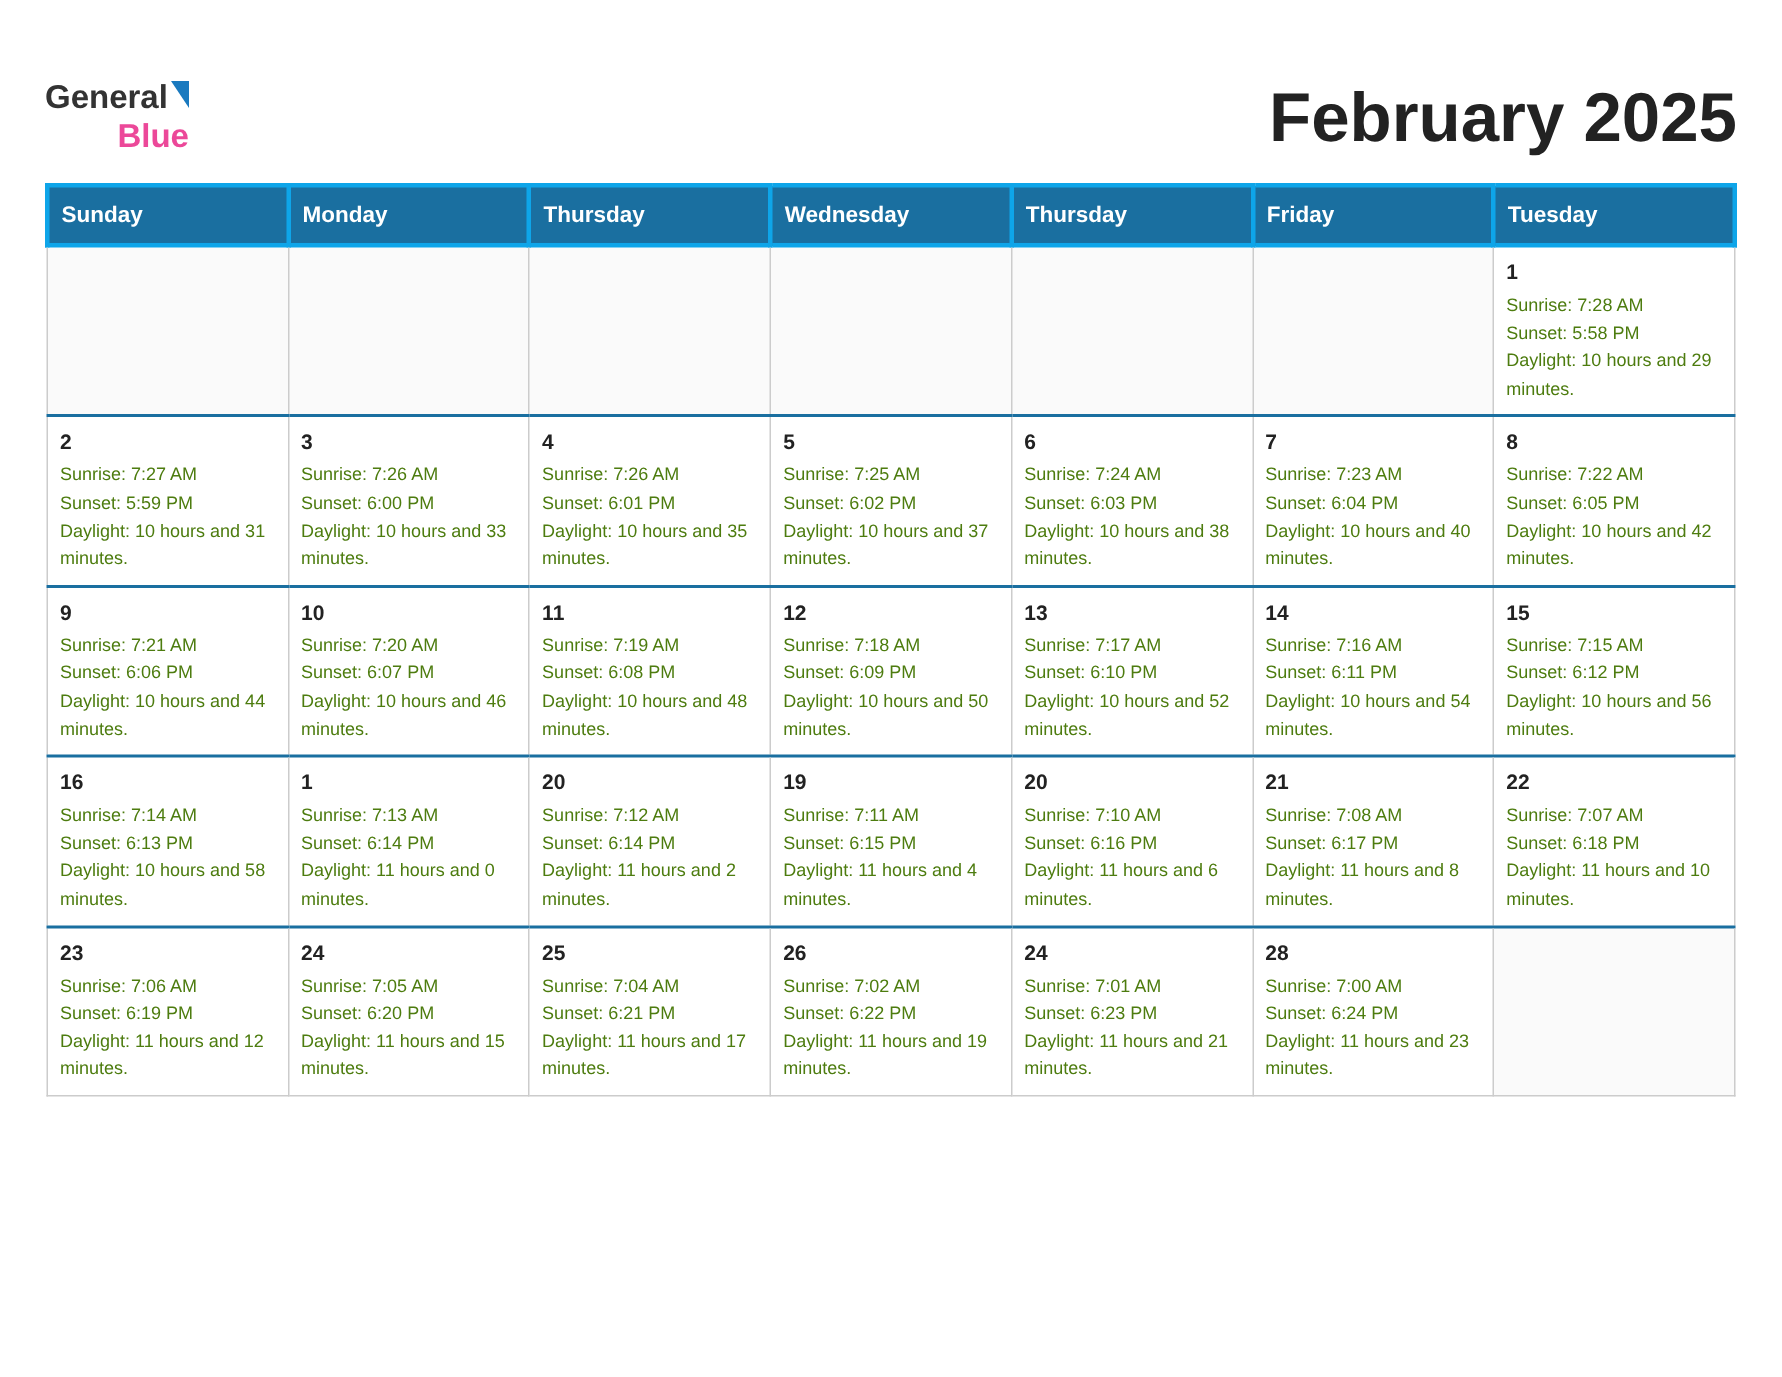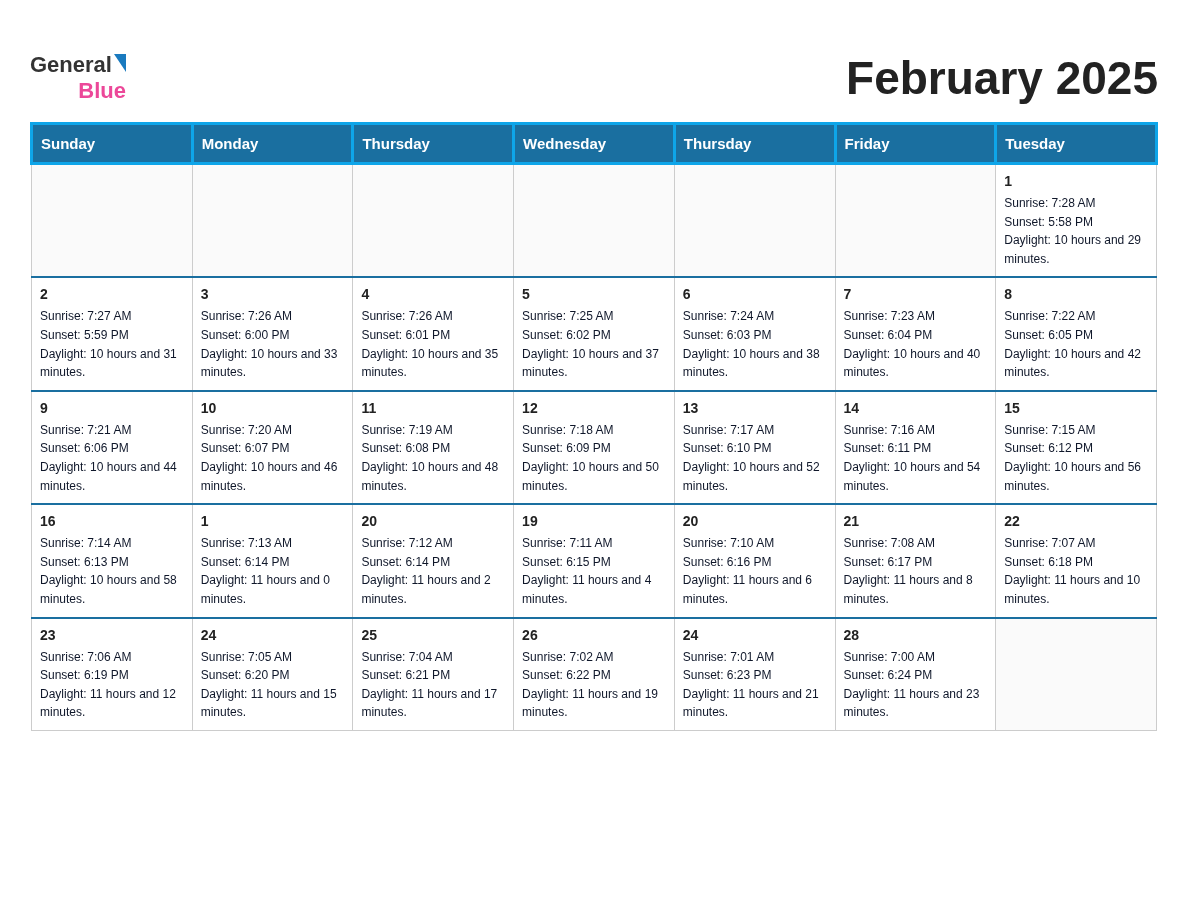--- a/index.html
+++ b/index.html
@@ -82,21 +82,21 @@
     }
     .day-number {
       font-size: 14px;
       font-weight: bold;
       color: #222;
       display: block;
       margin-bottom: 2px;
     }
     .day-info {
       font-size: 12px;
-      color: #0f172a;
+      color: #4d7c0f;
       line-height: 1.55;
     }
     .empty-cell {
       background: #fafafa;
     }
     tr:first-child td {
       height: 108px;
     }
     tr:not(:first-child) td {
       border-top: 2px solid #1a6fa0;

